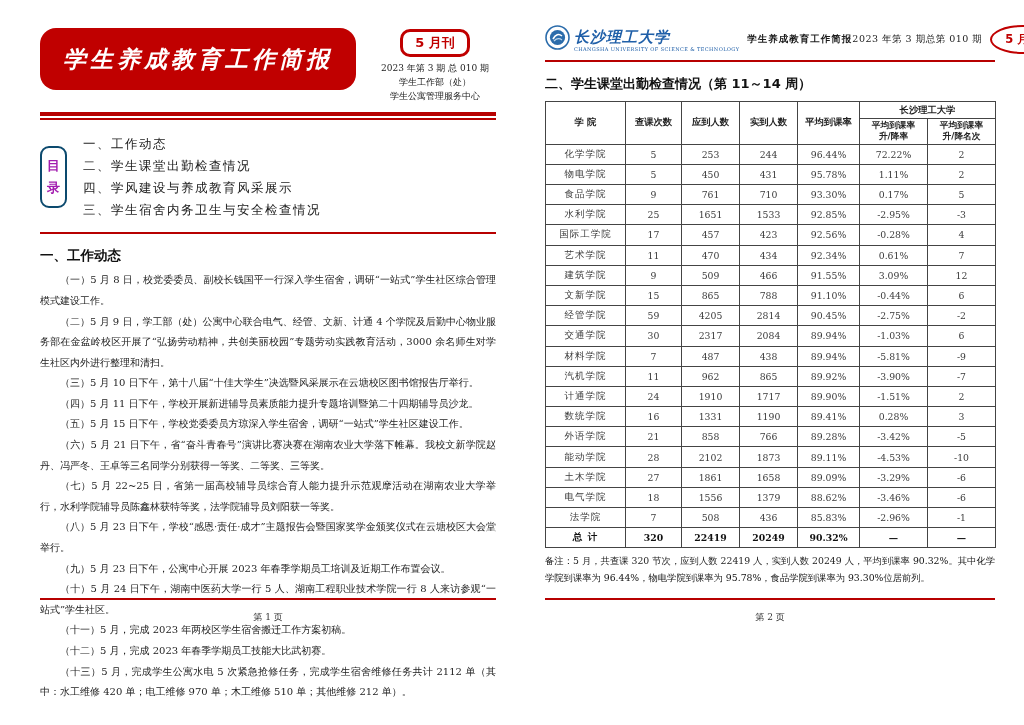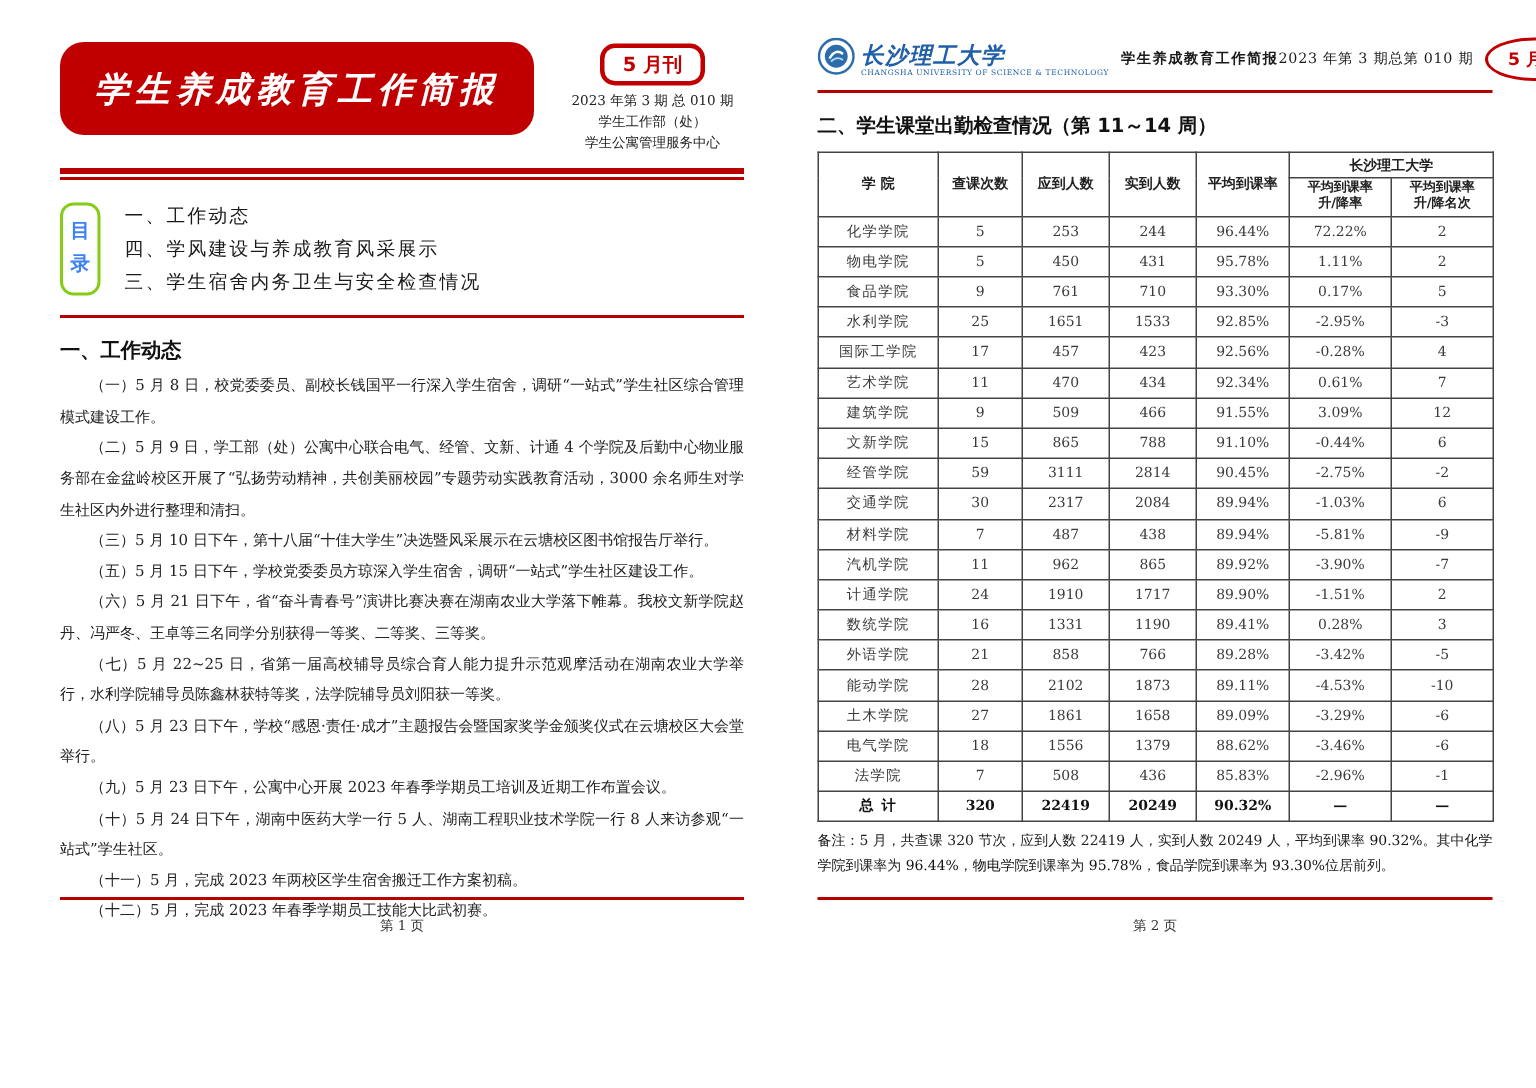--- a/index.html
+++ b/index.html
@@ -28,21 +28,21 @@
     font-family:"DejaVu Sans","Liberation Sans",sans-serif;
   }
   .issue-line { font-size:9px; line-height:1.55; color:#222; white-space:nowrap; }
 
   .double-rule { margin-top:8px; height:8px; border-top:4px solid #b70000; border-bottom:2px solid #b70000; }
   .thin-rule   { border-top:2px solid #b70000; margin-top:11px; }
 
   
   .toc-row { display:flex; gap:16px; margin-top:13px; align-items:center; }
   .toc-box {
-    border:2px solid #84cc16; border-radius:9px; color:#3b82f6;
+    border:2px solid #0c4a6e; border-radius:9px; color:#a21caf;
     width:27px; padding:7px 4px; text-align:center;
     font-size:13px; font-weight:bold; line-height:1.7; flex:0 0 auto;
   }
   .toc-list { list-style:none; margin:0; padding:0; font-size:12.5px; line-height:1.77; letter-spacing:1.5px; }
 
   .section-title {
     font-family:"DejaVu Sans","Liberation Sans",sans-serif;
     font-size:13.5px; font-weight:bold; color:#111; margin:13px 0 5px 0;
   }
   .para { margin:0; font-size:10px; line-height:2.06; text-indent:2em; text-align:justify; color:#222; }
@@ -102,41 +102,44 @@
       <div class="issue-line">学生公寓管理服务中心</div>
     </div>
   </div>
 
   <div class="double-rule"></div>
 
   <div class="toc-row">
     <div class="toc-box">目录</div>
     <ul class="toc-list" id="toc-list">
         <li class="toc-item">一、工作动态</li>
+        <li class="toc-item">二、学生课堂出勤检查情况</li>
         <li class="toc-item">四、学风建设与养成教育风采展示</li>
         <li class="toc-item">三、学生宿舍内务卫生与安全检查情况</li>
       </ul>
   </div>
 
   <div class="thin-rule"></div>
 
   <div class="section-title">一、工作动态</div>
 
   <div id="paragraphs">
       <p class="para">（一）5 月 8 日，校党委委员、副校长钱国平一行深入学生宿舍，调研“一站式”学生社区综合管理模式建设工作。</p>
       <p class="para">（二）5 月 9 日，学工部（处）公寓中心联合电气、经管、文新、计通 4 个学院及后勤中心物业服务部在金盆岭校区开展了“弘扬劳动精神，共创美丽校园”专题劳动实践教育活动，3000 余名师生对学生社区内外进行整理和清扫。</p>
       <p class="para">（三）5 月 10 日下午，第十八届“十佳大学生”决选暨风采展示在云塘校区图书馆报告厅举行。</p>
+      <p class="para">（四）5 月 11 日下午，学校开展新进辅导员素质能力提升专题培训暨第二十四期辅导员沙龙。</p>
       <p class="para">（五）5 月 15 日下午，学校党委委员方琼深入学生宿舍，调研“一站式”学生社区建设工作。</p>
       <p class="para">（六）5 月 21 日下午，省“奋斗青春号”演讲比赛决赛在湖南农业大学落下帷幕。我校文新学院赵丹、冯严冬、王卓等三名同学分别获得一等奖、二等奖、三等奖。</p>
       <p class="para">（七）5 月 22~25 日，省第一届高校辅导员综合育人能力提升示范观摩活动在湖南农业大学举行，水利学院辅导员陈鑫林获特等奖，法学院辅导员刘阳获一等奖。</p>
       <p class="para">（八）5 月 23 日下午，学校“感恩·责任·成才”主题报告会暨国家奖学金颁奖仪式在云塘校区大会堂举行。</p>
       <p class="para">（九）5 月 23 日下午，公寓中心开展 2023 年春季学期员工培训及近期工作布置会议。</p>
       <p class="para">（十）5 月 24 日下午，湖南中医药大学一行 5 人、湖南工程职业技术学院一行 8 人来访参观“一站式”学生社区。</p>
       <p class="para">（十一）5 月，完成 2023 年两校区学生宿舍搬迁工作方案初稿。</p>
       <p class="para">（十二）5 月，完成 2023 年春季学期员工技能大比武初赛。</p>
+      <p class="para">（十三）5 月，完成学生公寓水电 5 次紧急抢修任务，完成学生宿舍维修任务共计 2112 单（其中：水工维修 420 单；电工维修 970 单；木工维修 510 单；其他维修 212 单）。</p>
     </div>
 
   <div class="pg-footer f1">
     <div class="footer-rule"></div>
     <div>第 1 页</div>
   </div>
 </div>
 
 <div class="page page2">
 
@@ -259,21 +262,21 @@
           <td class="num">15</td>
           <td class="num">865</td>
           <td class="num">788</td>
           <td class="num">91.10%</td>
           <td class="num">-0.44%</td>
           <td class="num">6</td>
         </tr>
         <tr>
           <td class="college">经管学院</td>
           <td class="num">59</td>
-          <td class="num">3111</td>
+          <td class="num">4205</td>
           <td class="num">2814</td>
           <td class="num">90.45%</td>
           <td class="num">-2.75%</td>
           <td class="num">-2</td>
         </tr>
         <tr>
           <td class="college">交通学院</td>
           <td class="num">30</td>
           <td class="num">2317</td>
           <td class="num">2084</td>

